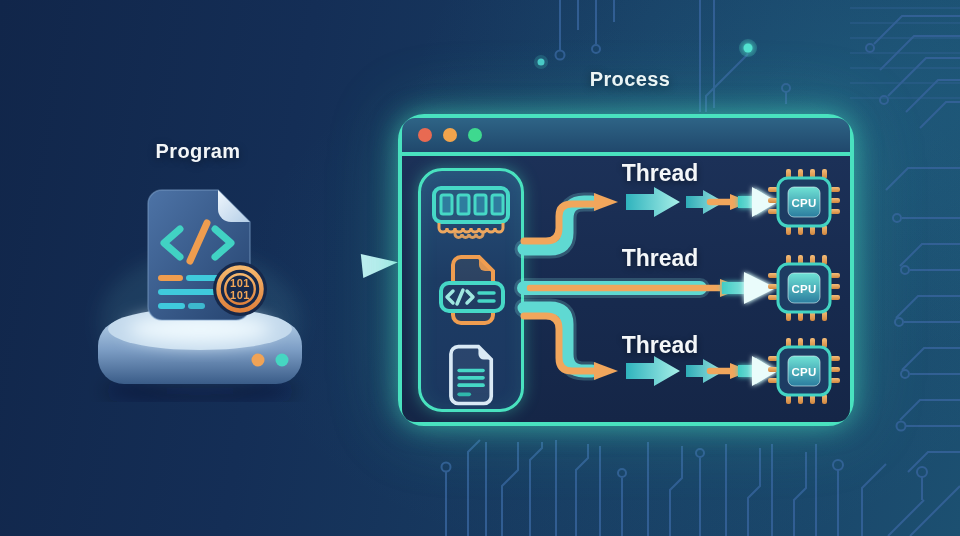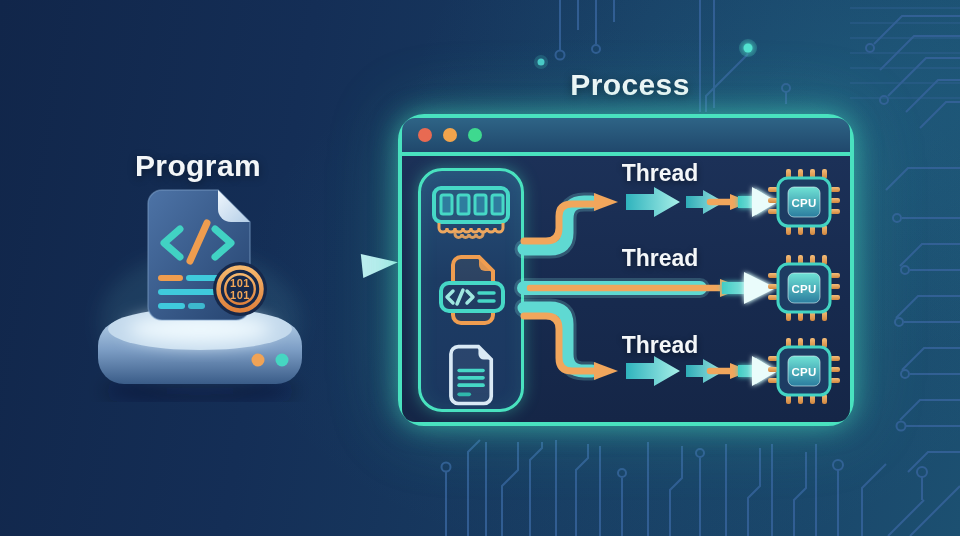--- a/index.html
+++ b/index.html
@@ -6,21 +6,21 @@
   .canvas{
     position:relative;width:960px;height:536px;overflow:hidden;
     font-family:"Liberation Sans",sans-serif;
     background:
       radial-gradient(700px 420px at 88% 18%, rgba(46,150,175,.20), transparent 62%),
       radial-gradient(620px 420px at 66% 55%, rgba(60,190,190,.08), transparent 65%),
       linear-gradient(100deg,#11264a 0%,#142e56 30%,#183d63 62%,#1a476b 85%,#1c5071 100%);
   }
   .abs{position:absolute;}
   .big-label{
-    position:absolute;font-weight:bold;font-size:30px;color:#f3f6f8;
+    position:absolute;font-weight:bold;font-size:20px;color:#f3f6f8;
     letter-spacing:.4px;text-align:center;text-shadow:0 2px 8px rgba(0,0,0,.4);
   }
   .window{
     position:absolute;left:398px;top:114px;width:456px;height:312px;
     border:4px solid #49e2bf;border-radius:26px;box-sizing:border-box;
     box-shadow:0 0 26px rgba(73,226,191,.55),0 0 70px rgba(73,226,191,.25);
   }
   .titlebar{
     height:34px;display:flex;align-items:center;gap:11px;padding-left:16px;
     background:linear-gradient(180deg,#2e6486,#20486c);
@@ -172,21 +172,21 @@
         <path d="M922 477 V500"></path>
     </g>
     <g>
       <circle cx="748" cy="48" r="9" fill="rgba(82,226,207,.22)"></circle>
       <circle cx="748" cy="48" r="4.5" fill="#52e2cf" filter="url(#fGlow)"></circle>
       <circle cx="541" cy="62" r="7" fill="rgba(82,226,207,.18)"></circle>
       <circle cx="541" cy="62" r="3.5" fill="#4fd6cf" opacity=".9"></circle>
     </g>
   </svg>
 
-  <div class="big-label" style="left:88px;top:149px;width:220px">Program</div>
+  <div class="big-label" style="left:88px;top:140px;width:220px">Program</div>
 
   <svg class="abs" style="left:85px;top:172px" width="235" height="230" viewBox="0 0 235 230">
     <ellipse cx="115" cy="150" rx="100" ry="70" fill="rgba(120,215,220,.10)" filter="url(#fBlur)"></ellipse>
     <g>
       <ellipse cx="115" cy="219" rx="98" ry="11" fill="rgba(5,15,35,.38)" filter="url(#fBlur)"></ellipse>
       <rect x="13" y="148" width="204" height="64" rx="26" fill="url(#gPlat)"></rect>
       <ellipse cx="115" cy="157" rx="92" ry="21" fill="#c3d9ec"></ellipse>
       <ellipse cx="115" cy="157" rx="72" ry="15" fill="#eff9fe" filter="url(#fBlur)"></ellipse>
       <circle cx="173" cy="188" r="6.5" fill="#f0a356"></circle>
       <circle cx="197" cy="188" r="6.5" fill="#46d6c2"></circle>

